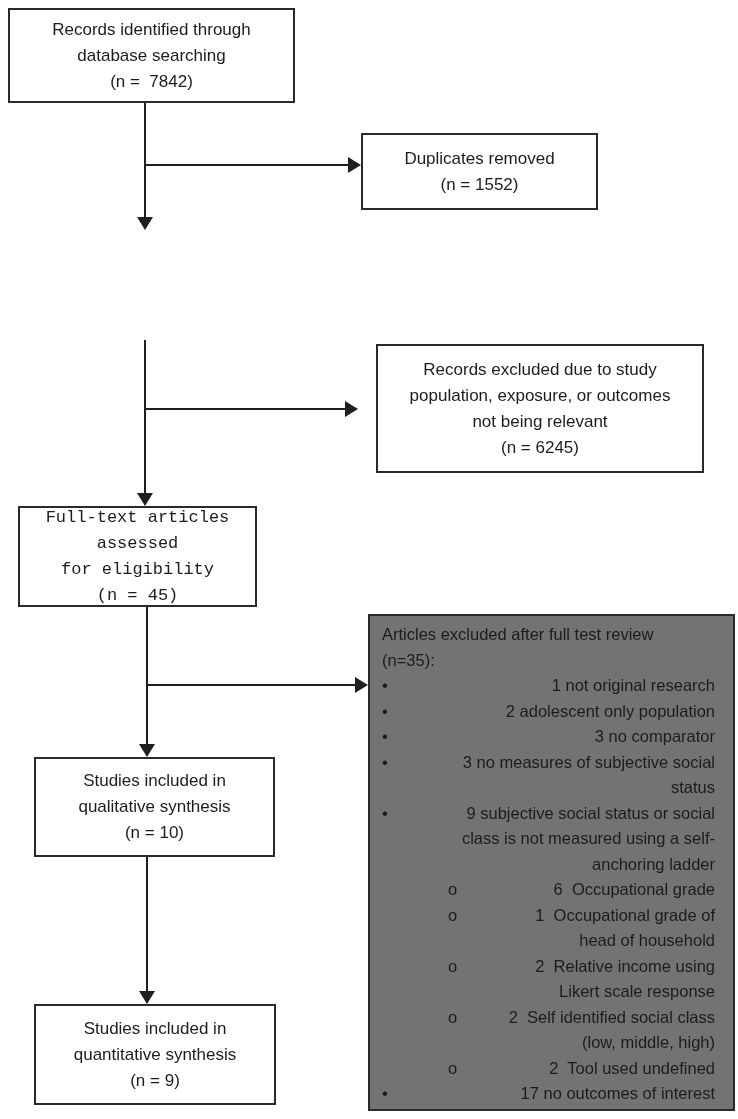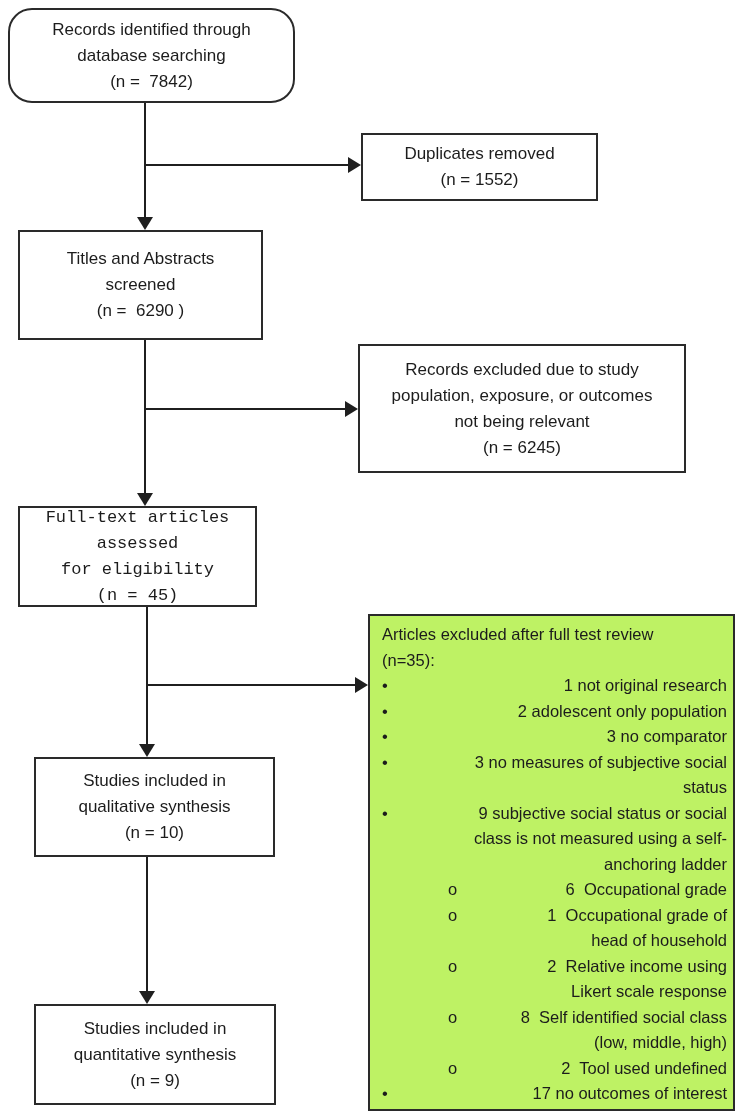--- a/index.html
+++ b/index.html
@@ -22,38 +22,38 @@
     background:#fff;
     display:flex;
     align-items:center;
     justify-content:center;
     text-align:center;
     white-space:pre-wrap;
     font-size:17px;
     line-height:26px;
     box-sizing:border-box;
   }
-  #box-identified      {left:8;  left:8px;   top:8px;    width:287px; height:95px;border-radius:24px;}
-  #box-duplicates      {left:361px; top:133px;  width:237px; height:68px;}
+  #box-identified      {left:8;  left:8px;   top:8px;    width:287px; height:95px;}
+  #box-duplicates      {left:361px; top:133px;  width:237px; height:77px;}
   #box-screened        {left:18px;  top:230px;  width:245px; height:110px;}
-  #box-records-excl    {left:358px; top:344px;  width:328px; height:129px;}
+  #box-records-excl    {left:376px; top:344px;  width:328px; height:129px;}
   #box-fulltext        {left:18px;  top:506px;  width:239px; height:101px;font-family:Liberation Mono, monospace;}
   #box-qualitative     {left:34px;  top:757px;  width:241px; height:100px;}
   #box-quantitative    {left:34px;  top:1004px; width:242px; height:101px;}
 
   #box-exclusion{
     position:absolute;
     left:368px; top:614px; width:367px; height:497px;
     border:2px solid var(--border);
-    background:#bef264;
+    background:#737373;
     box-sizing:border-box;
     font-size:16.5px;
     line-height:25.5px;
     text-align:left;
-    padding:6px 6px 4px 12px;
+    padding:6px 18px 4px 12px;
   }
   #box-exclusion .ex-title{
     white-space:pre-wrap;
   }
   .ex-item{display:flex;}
   .ex-item .bullet{flex:0 0 48px;}
   .ex-item .txt{flex:1;white-space:pre-wrap;text-align:right;}
   .ex-item.l2{padding-left:66px;}
   .ex-item.l2 .bullet{flex:0 0 42px;}
 
@@ -93,23 +93,20 @@
   <div class="arr-r" style="left:355px;top:677px;"></div>
 
   <div class="vline" style="left:146px;top:857px;height:134px;"></div>
   <div class="arr-d" style="left:139px;top:991px;"></div>
 
   <div class="fbox" id="box-identified">Records identified through
 database searching
 (n =  7842)</div>
   <div class="fbox" id="box-duplicates">Duplicates removed
 (n = 1552)</div>
-  <div class="fbox" id="box-screened">Titles and Abstracts
-screened
-(n =  6290 )</div>
   <div class="fbox" id="box-records-excl">Records excluded due to study
 population, exposure, or outcomes
 not being relevant
 (n = 6245)</div>
   <div class="fbox" id="box-fulltext">Full-text articles assessed
 for eligibility
 (n = 45)</div>
   <div class="fbox" id="box-qualitative">Studies included in
 qualitative synthesis
 (n = 10)</div>
@@ -153,21 +150,21 @@
       <span class="txt">1  Occupational grade of
 head of household</span>
     </div>
     <div class="ex-item l2">
       <span class="bullet">o</span>
       <span class="txt">2  Relative income using
 Likert scale response</span>
     </div>
     <div class="ex-item l2">
       <span class="bullet">o</span>
-      <span class="txt">8  Self identified social class
+      <span class="txt">2  Self identified social class
 (low, middle, high)</span>
     </div>
     <div class="ex-item l2">
       <span class="bullet">o</span>
       <span class="txt">2  Tool used undefined</span>
     </div>
     <div class="ex-item l1">
       <span class="bullet">•</span>
       <span class="txt">17 no outcomes of interest</span>
     </div>

